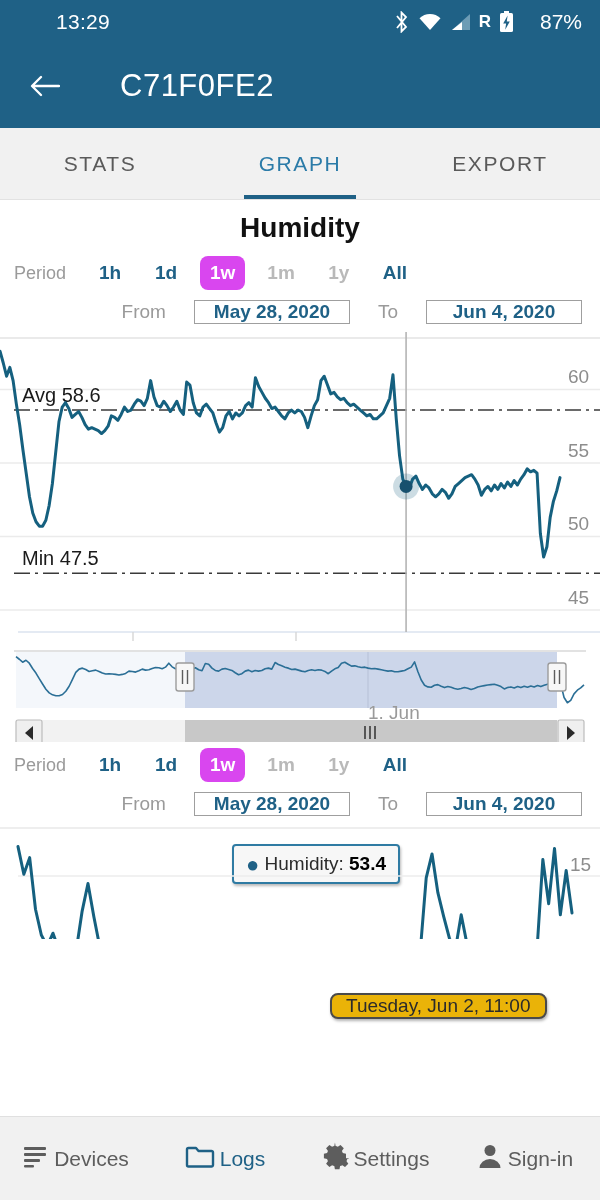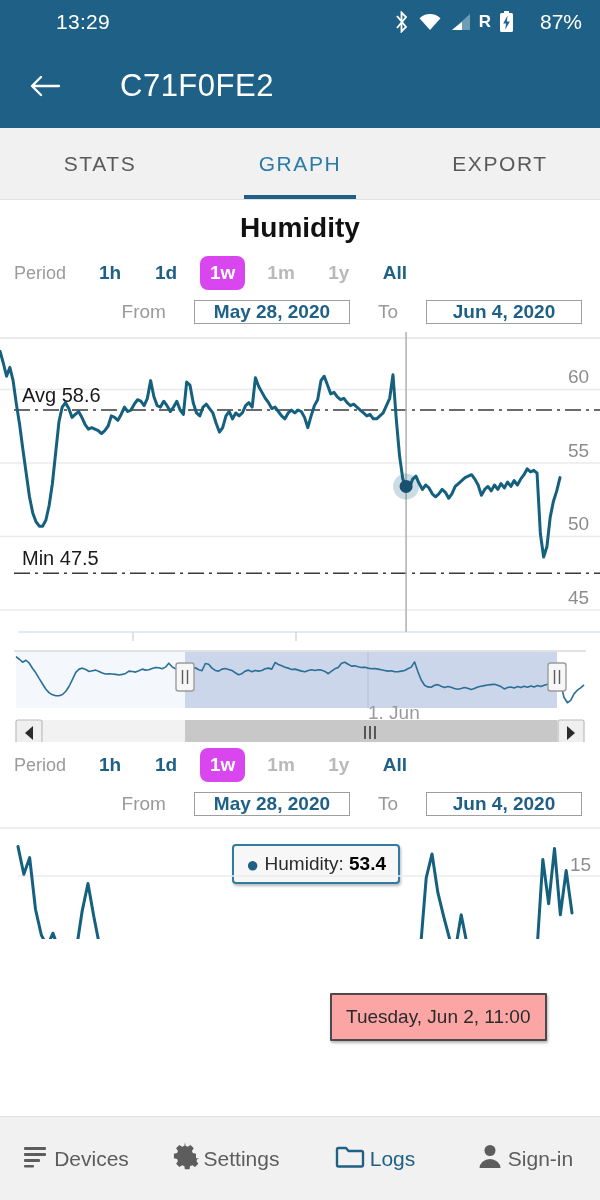--- a/index.html
+++ b/index.html
@@ -81,22 +81,22 @@
 
   
   .tt-series {
     position: absolute; background: #f7f7f7; border: 2px solid #2f7ba3;
     border-radius: 4px; padding: 7px 12px; font-size: 19px; color: #2b2b2b;
     box-shadow: 1px 2px 3px rgba(0,0,0,.28); white-space: nowrap;
   }
   .tt-series b { color: #000; font-weight: 700; }
   .tt-dot { color: #1f6186; font-size: 22px; line-height: 0; vertical-align: middle; }
   .tt-x {
-    position: absolute; background: #fca5a5; border: 2px solid #4a4a4a;
-    border-radius: 1px; padding: 11px 14px; font-size: 19px; color: #2b2b2b;
+    position: absolute; background: #eab308; border: 2px solid #4a4a4a;
+    border-radius: 8px; padding: 0 14px; font-size: 19px; color: #2b2b2b;
     box-shadow: 1px 2px 3px rgba(0,0,0,.3); white-space: nowrap;
   }
 
   
   .bottomnav {
     position: absolute; left: 0; bottom: 0; width: 600px; height: 84px;
     background: #f1f1f1; border-top: 1px solid #e0e0e0;
     display: flex; align-items: center;
   }
   .nav-item {
@@ -284,37 +284,37 @@
           <g fill="#5d5d5d">
               <rect x="3" y="3" width="22" height="3" rx="1"></rect>
               <rect x="3" y="9" width="22" height="3" rx="1"></rect>
               <rect x="3" y="15" width="16" height="3" rx="1"></rect>
               <rect x="3" y="21" width="10" height="2.5" rx="1"></rect>
             </g>
         </svg>
       </span>
       <span>Devices</span>
     </div>
+    <div class="nav-item active">
+      <span>
+        <svg width="30" height="25" viewBox="0 0 30 25">
+          <path d="M2 5.5 a1.5 1.5 0 0 1 1.5-1.5 H11 l2.5 3 H26.5 a1.5 1.5 0 0 1 1.5 1.5 V21 a1.5 1.5 0 0 1 -1.5 1.5 H3.5 A1.5 1.5 0 0 1 2 21 Z" fill="none" stroke="#1f6186" stroke-width="2.4" stroke-linejoin="round"></path>
+        </svg>
+      </span>
+      <span>Logs</span>
+    </div>
     <div class="nav-item">
       <span>
         <svg width="28" height="28" viewBox="0 0 28 28">
           <path fill="#5d5d5d" d="M14 8.6a5.4 5.4 0 1 0 0 10.8 5.4 5.4 0 0 0 0-10.8zm0 8a2.6 2.6 0 1 1 0-5.2 2.6 2.6 0 0 1 0 5.2z"></path>
           <path fill="#5d5d5d" d="M25 16.3v-4.6l-3.2-.6a8.4 8.4 0 0 0-.9-2.2l1.9-2.7-3.3-3.3-2.7 1.9a8.4 8.4 0 0 0-2.2-.9L14 .7h-.1l-.6 3.2a8.4 8.4 0 0 0-2.2.9L8.4 2.9 5.1 6.2 7 8.9a8.4 8.4 0 0 0-.9 2.2l-3.2.6v4.6l3.2.6c.2.8.5 1.5.9 2.2l-1.9 2.7 3.3 3.3 2.7-1.9c.7.4 1.4.7 2.2.9l.6 3.2h4.6l.6-3.2c.8-.2 1.5-.5 2.2-.9l2.7 1.9 3.3-3.3-1.9-2.7c.4-.7.7-1.4.9-2.2l3.2-.6z"></path>
         </svg>
       </span>
       <span>Settings</span>
     </div>
-    <div class="nav-item active">
-      <span>
-        <svg width="30" height="25" viewBox="0 0 30 25">
-          <path d="M2 5.5 a1.5 1.5 0 0 1 1.5-1.5 H11 l2.5 3 H26.5 a1.5 1.5 0 0 1 1.5 1.5 V21 a1.5 1.5 0 0 1 -1.5 1.5 H3.5 A1.5 1.5 0 0 1 2 21 Z" fill="none" stroke="#1f6186" stroke-width="2.4" stroke-linejoin="round"></path>
-        </svg>
-      </span>
-      <span>Logs</span>
-    </div>
     <div class="nav-item">
       <span>
         <svg width="26" height="26" viewBox="0 0 26 26">
           <circle cx="13" cy="7.5" r="5.5" fill="#5d5d5d"></circle>
           <path d="M2.5 25 a10.5 9 0 0 1 21 0 Z" fill="#5d5d5d"></path>
         </svg>
       </span>
       <span>Sign-in</span>
     </div>
   </div>

